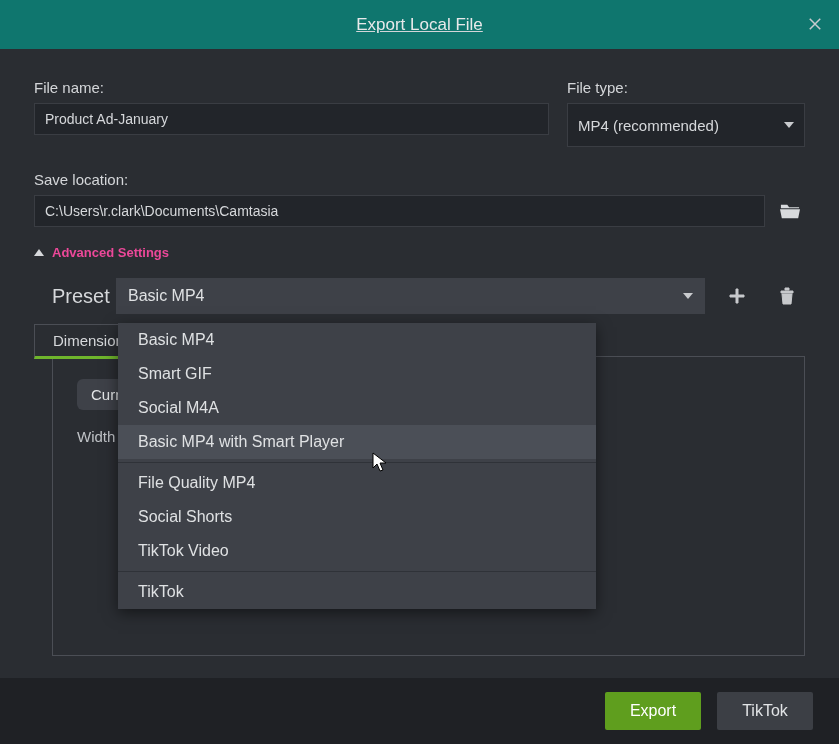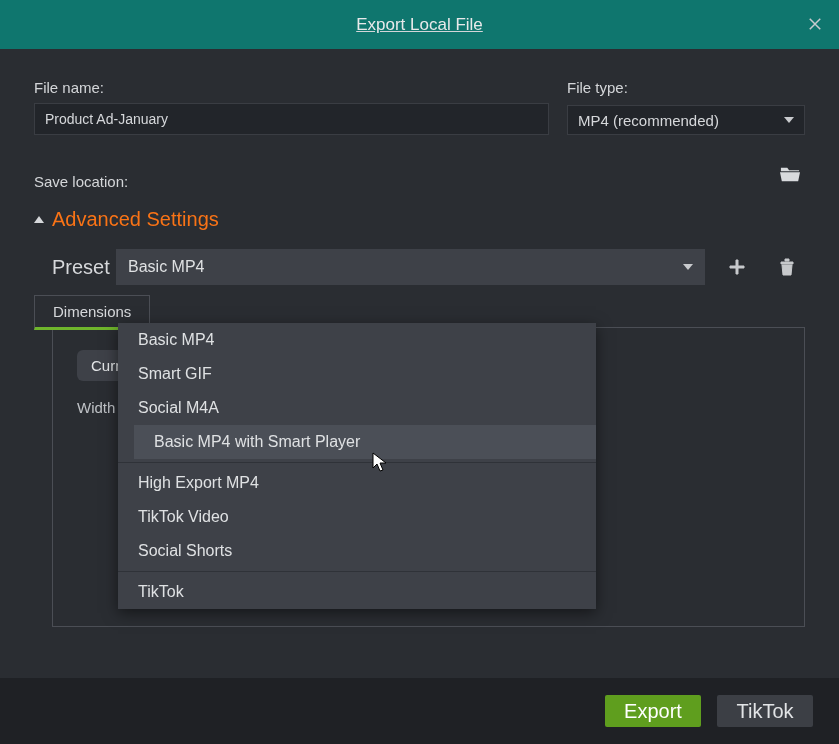--- a/index.html
+++ b/index.html
@@ -74,21 +74,21 @@
       padding: 6px 10px;
       height: 32px;
       outline: none;
     }
     .select-box {
       background: #22252a;
       border: 1px solid #3a3d43;
       color: #d6d8db;
       font-size: 15px;
       padding: 5px 10px;
-      height: 30px;
+      height: 44px;
       display: flex;
       align-items: center;
       justify-content: space-between;
       cursor: pointer;
     }
     .select-box .caret {
       width: 0;
       height: 0;
       border-left: 5px solid transparent;
       border-right: 5px solid transparent;
@@ -123,22 +123,23 @@
       cursor: pointer;
     }
     .advanced-toggle .chev {
       width: 0;
       height: 0;
       border-left: 5px solid transparent;
       border-right: 5px solid transparent;
       border-bottom: 7px solid #d6d8db;
     }
     .advanced-toggle span {
-      font-size: 20px;
-      color: #f97316;
+      font-size: 13px;
+      color: #ec4899;
+      font-weight: bold;
     }
     .preset-row {
       display: flex;
       align-items: center;
       gap: 14px;
       margin-left: 18px;
       margin-bottom: 16px;
       position: relative;
     }
     .preset-label {
@@ -242,21 +243,20 @@
       z-index: 100;
     }
     .dropdown-item {
       padding: 8px 20px;
       font-size: 16px;
       color: #dfe1e3;
       cursor: pointer;
     }
     .dropdown-item.hover {
       background: #4b4f57;
-      margin-left: 16px;
     }
     .dropdown-sep {
       height: 1px;
       background: #2f3238;
       margin: 3px 0;
     }
     .cursor {
       position: absolute;
       top: 452px;
       left: 372px;
@@ -271,23 +271,23 @@
       height: 66px;
       background: #1f2125;
       display: flex;
       align-items: center;
       justify-content: flex-end;
       gap: 16px;
       padding: 0 26px;
     }
     .btn {
       min-width: 96px;
-      height: 32px;
+      height: 38px;
       border: none;
-      font-size: 20px;
+      font-size: 16px;
       cursor: pointer;
       display: flex;
       align-items: center;
       justify-content: center;
       border-radius: 2px;
     }
     .btn-primary {
       background: #5f9e1e;
       color: #fff;
       font-weight: 500;
@@ -322,20 +322,21 @@
       <div class="select-box">
         <span>MP4 (recommended)</span>
         <span class="caret"></span>
       </div>
     </div>
   </div>
 
   <div class="save-location-row">
     <div class="field-group">
       <span class="label">Save location:</span>
+      <input class="text-input" type="text" value="C:\Users\r.clark\Documents\Camtasia" style="">
     </div>
     <div class="folder-btn">
       <svg viewBox="0 0 24 22">
           <path d="M2 4 h7 l2 3 h11 v1 H2 Z M1 9 h22 l-2 10 H3 Z"></path>
         </svg>
     </div>
   </div>
 
   <div class="advanced-toggle">
     <span class="chev"></span>
@@ -377,23 +378,23 @@
   </div>
 
 </div>
 
 <div class="dropdown" id="preset-dropdown">
     <div class="dropdown-item">Basic MP4</div>
     <div class="dropdown-item">Smart GIF</div>
     <div class="dropdown-item">Social M4A</div>
     <div class="dropdown-item hover">Basic MP4 with Smart Player</div>
     <div class="dropdown-sep"></div>
-    <div class="dropdown-item">High Export MP4</div>
+    <div class="dropdown-item">File Quality MP4</div>
+    <div class="dropdown-item">Social Shorts</div>
     <div class="dropdown-item">TikTok Video</div>
-    <div class="dropdown-item">Social Shorts</div>
     <div class="dropdown-sep"></div>
     <div class="dropdown-item">TikTok</div>
   </div>
 
 <svg class="cursor" width="18" height="22" viewBox="0 0 18 22">
   <path d="M1 1 L1 16 L5 12 L8 19 L11 18 L8 11 L14 11 Z" fill="#fff" stroke="#000" stroke-width="1"></path>
 </svg>
 
 <div class="footer">
   <button class="btn btn-primary">Export</button>

